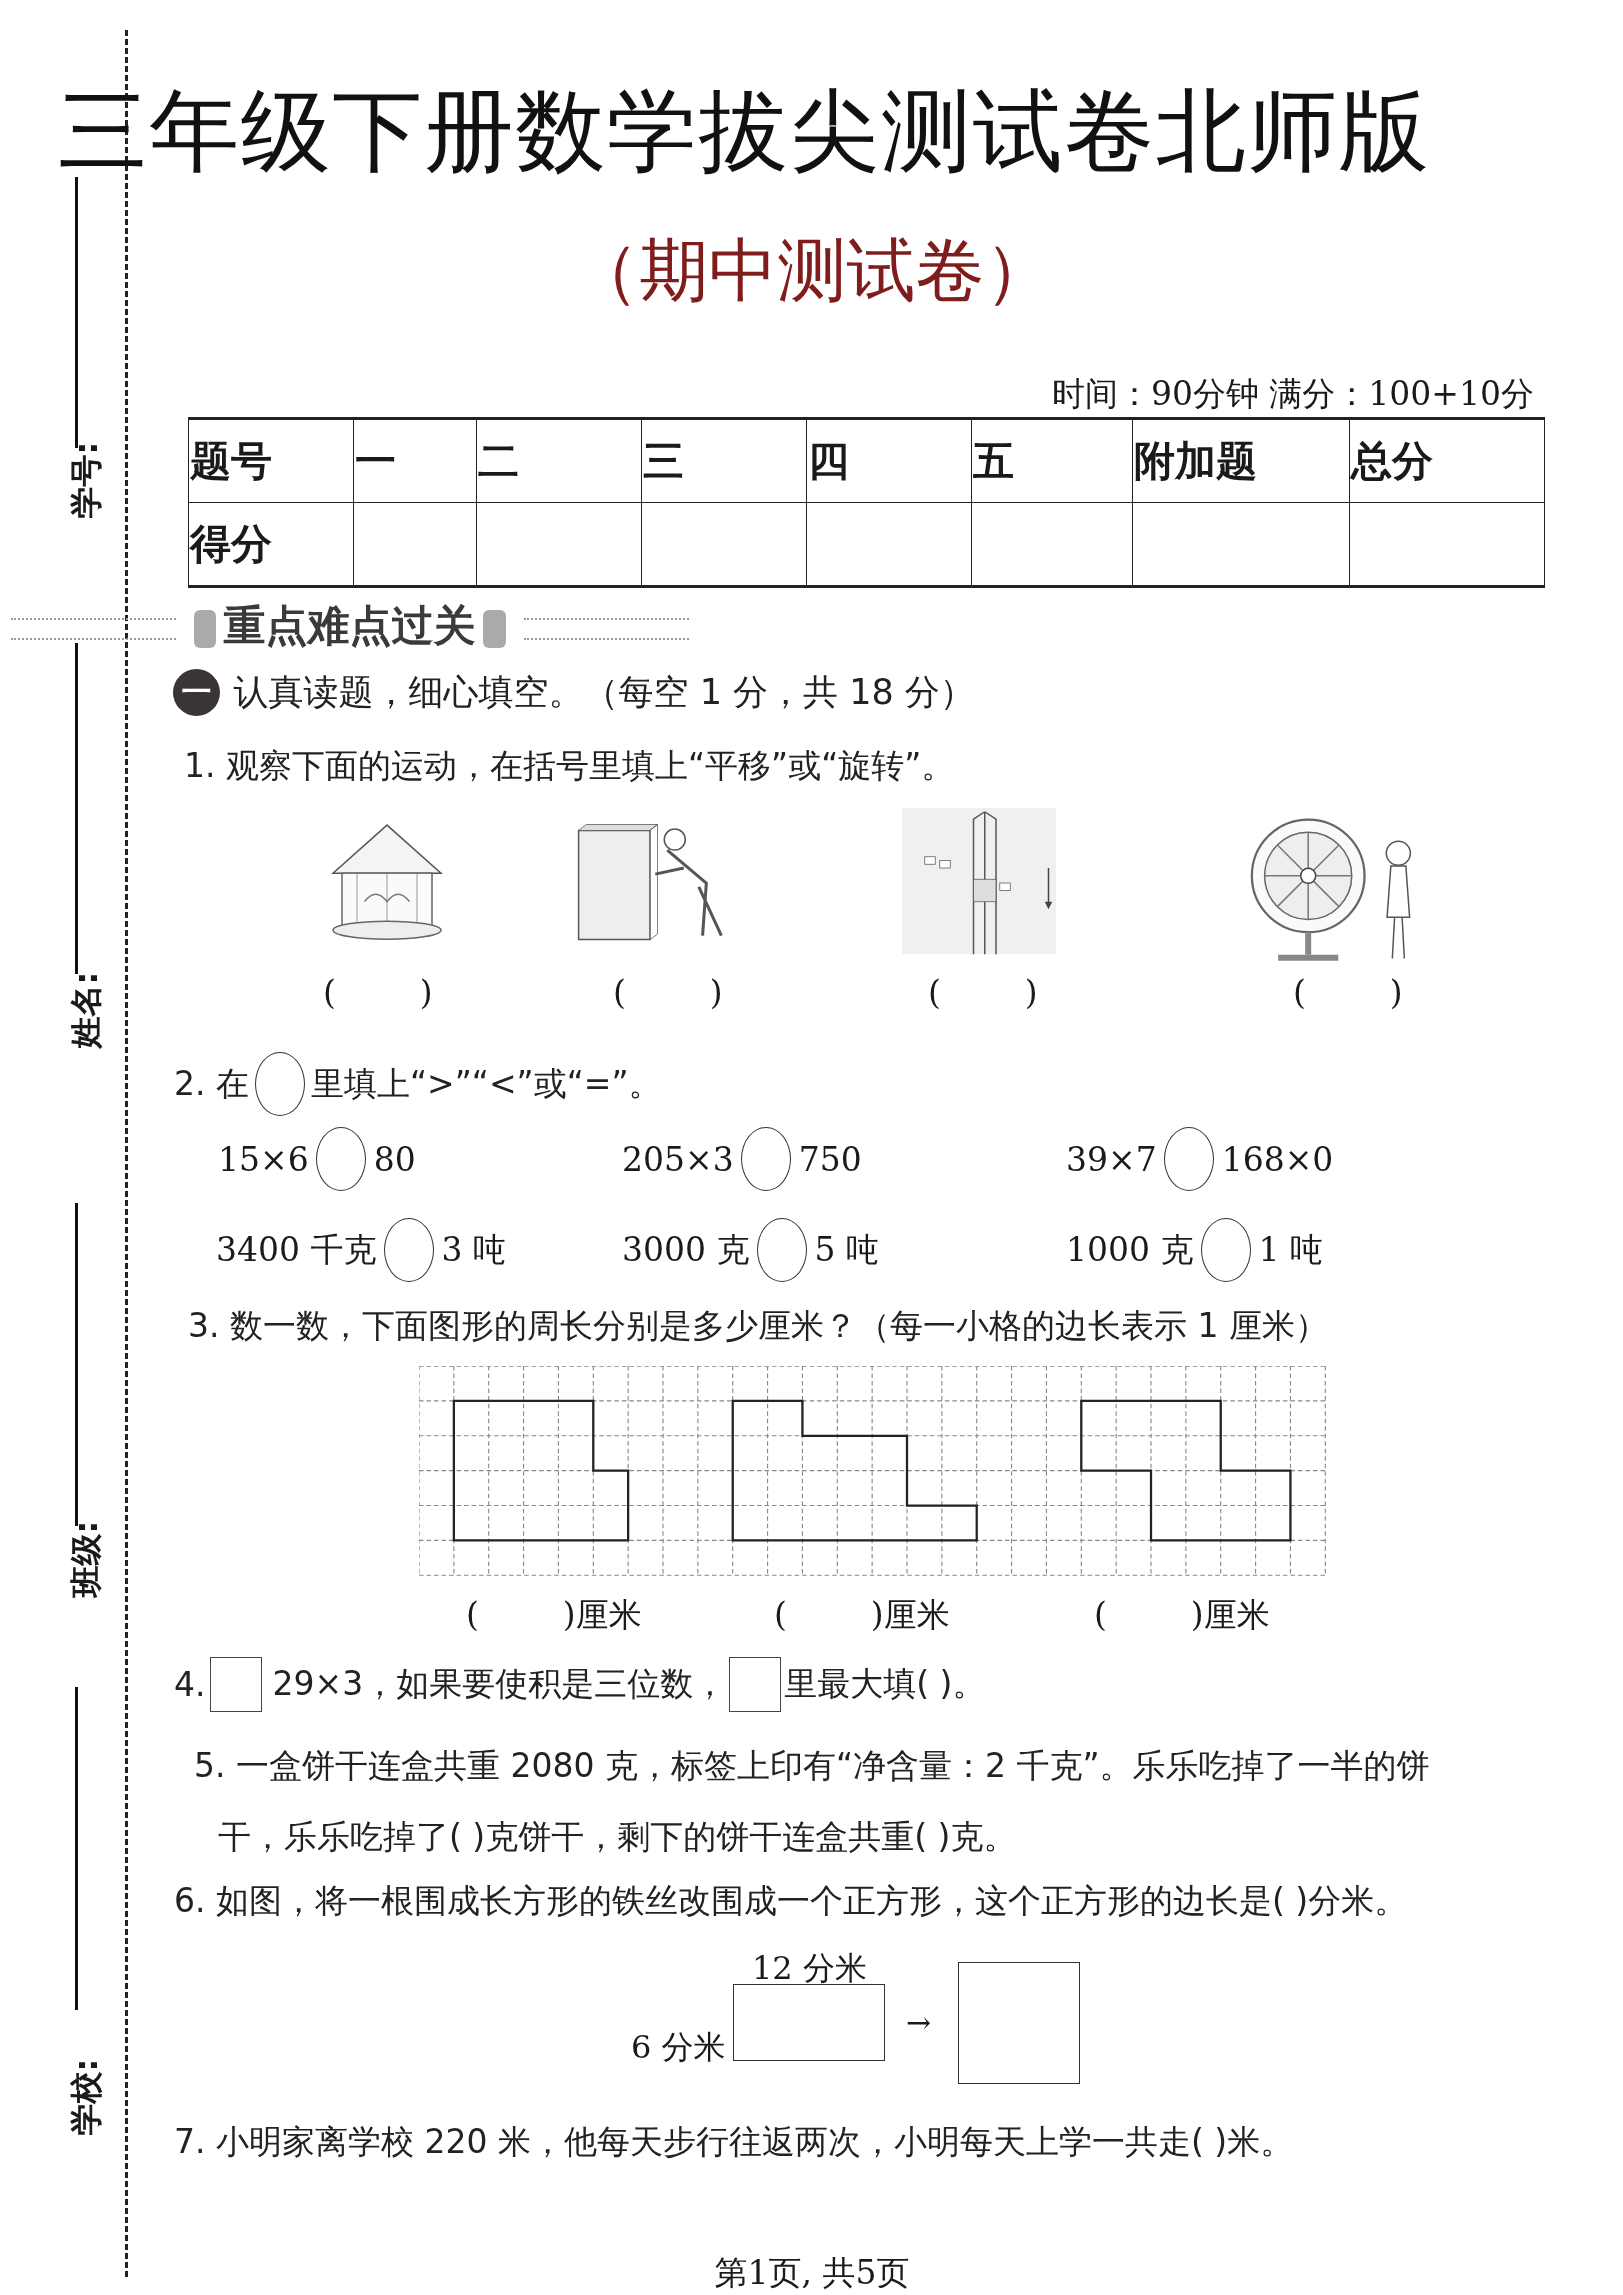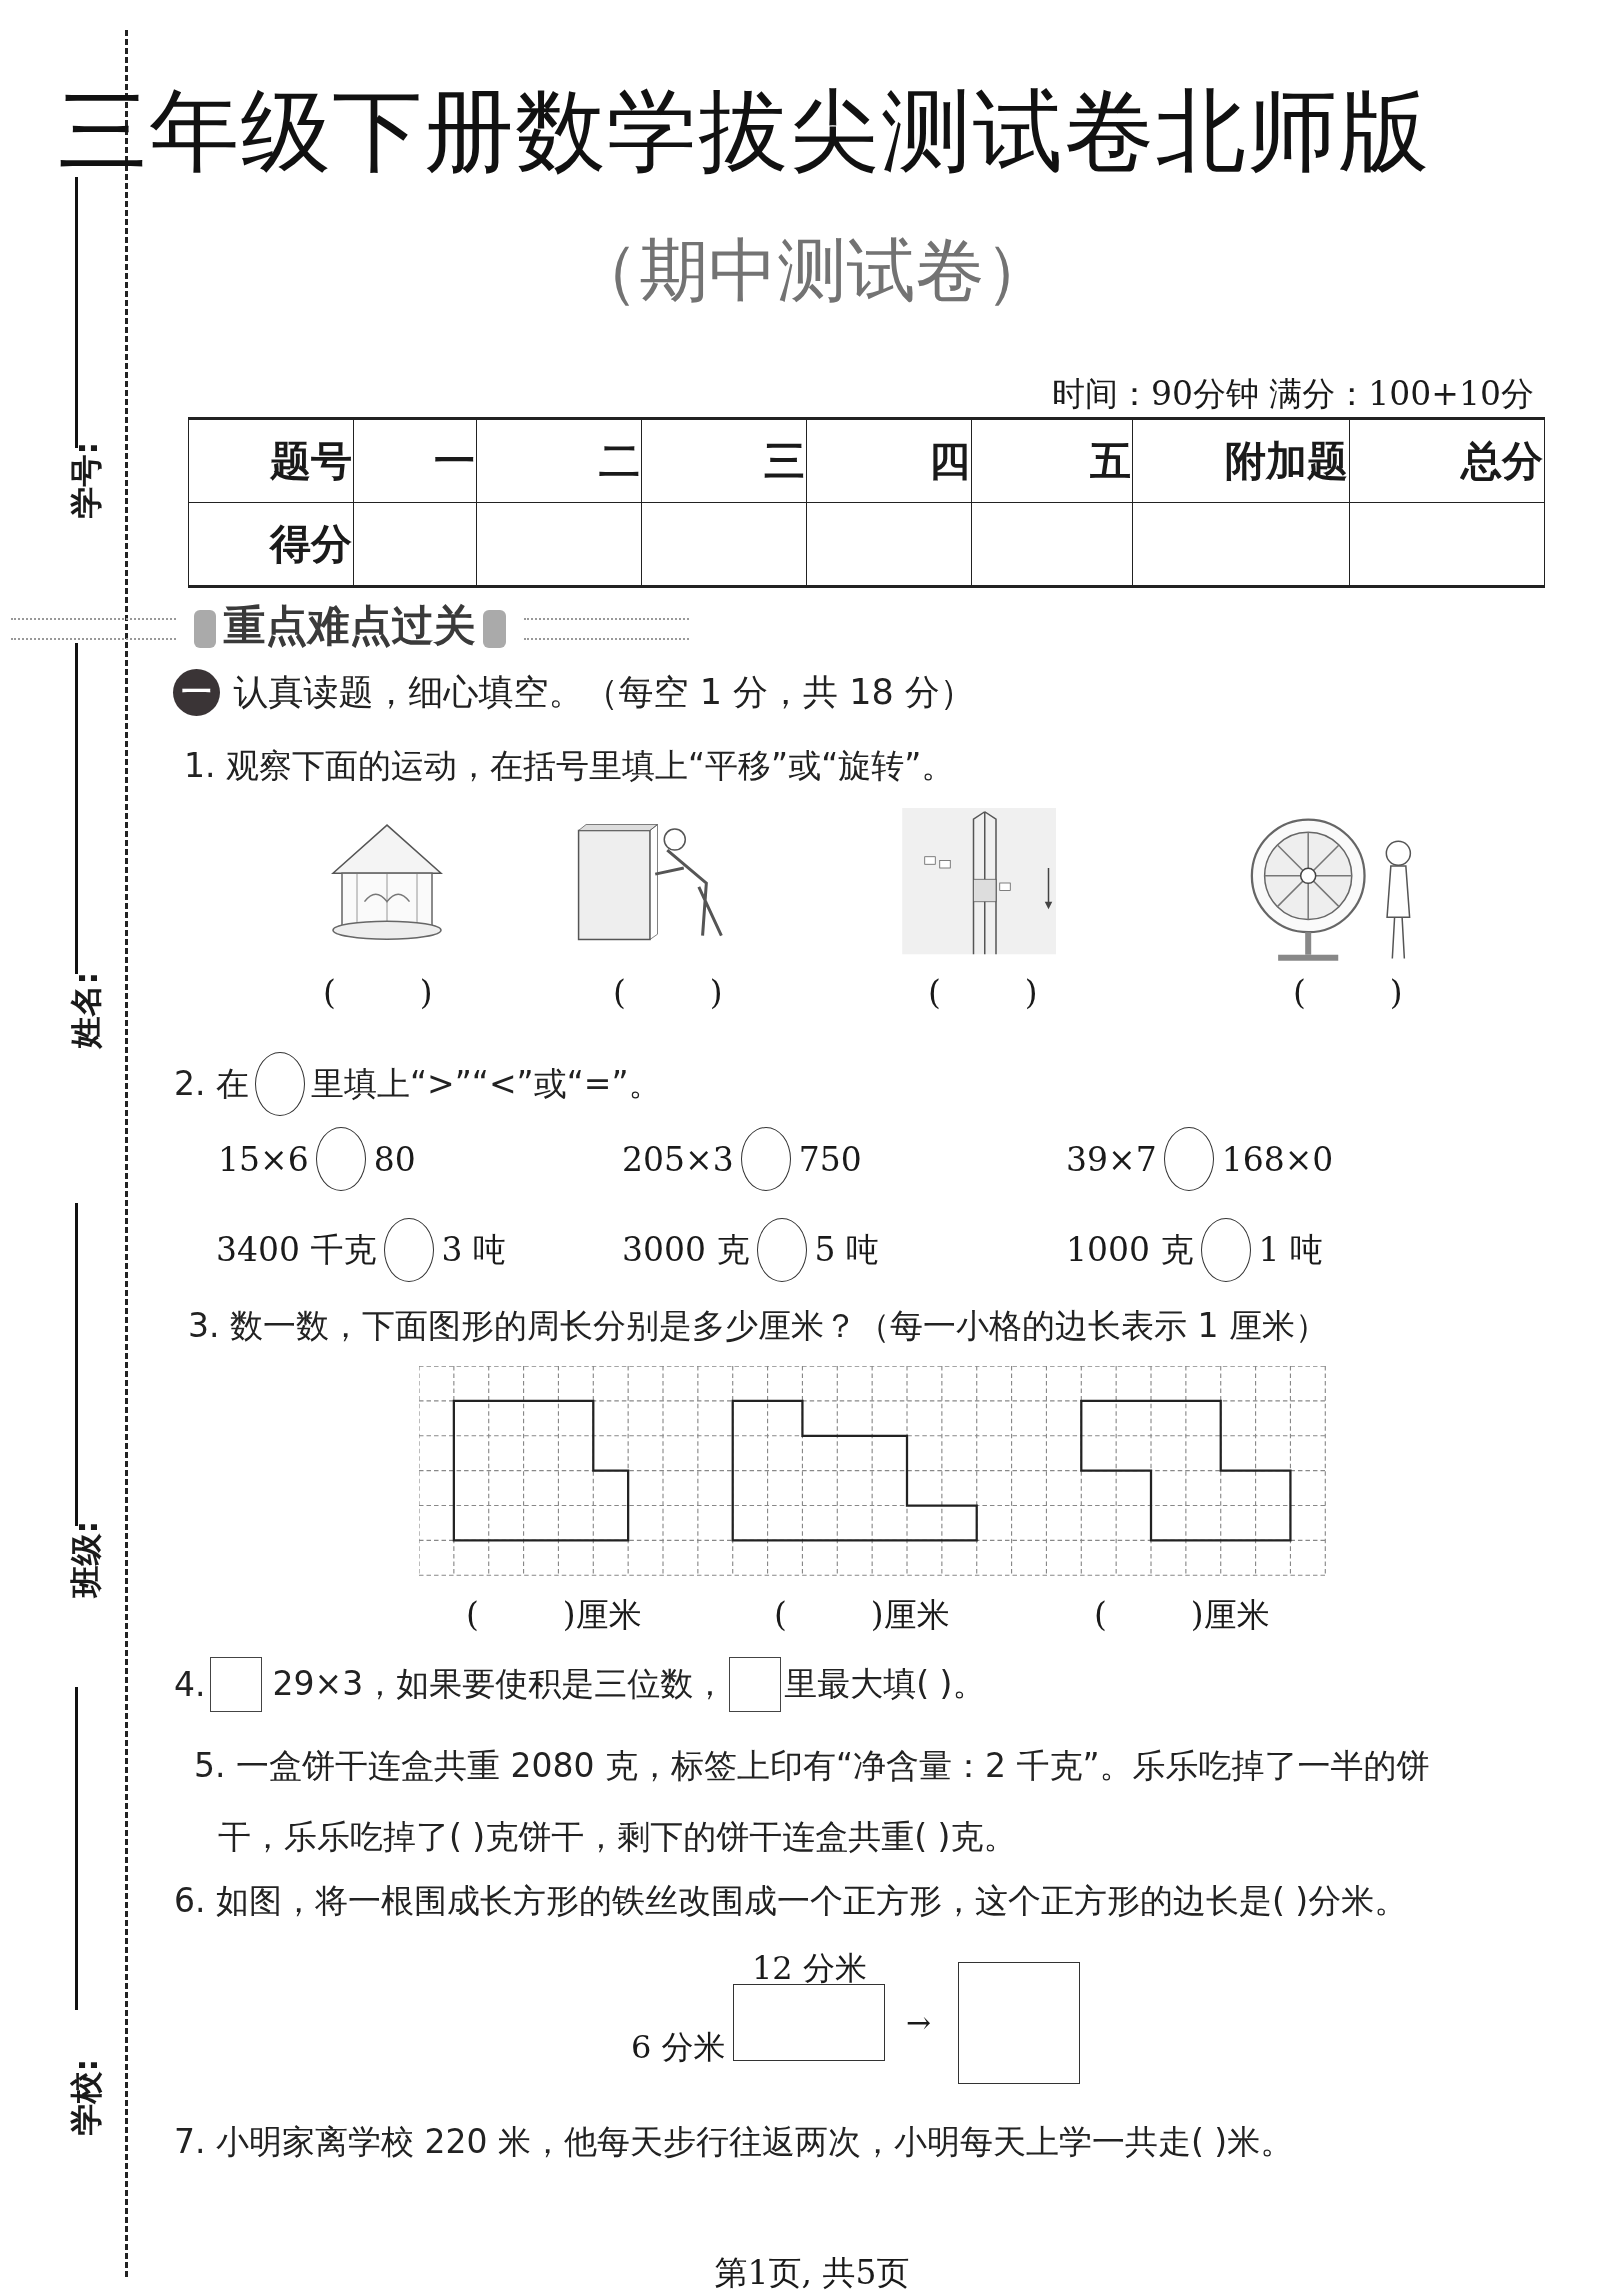--- a/index.html
+++ b/index.html
@@ -8,25 +8,25 @@
   .abs { position: absolute; }
   .cut-line { position: absolute; left: 125px; top: 30px; width: 0; height: 2247px;
               border-left: 3px dashed #222; }
   .bind-line { position: absolute; left: 75px; width: 3px; background: #111; }
   .bind-label { position: absolute; left: 42px; font-family: "DejaVu Sans", sans-serif;
                 font-size: 32px; font-weight: bold; transform: rotate(-90deg);
                 transform-origin: center; white-space: nowrap; width: 90px; text-align: center; }
   .title { position: absolute; left: 0; width: 1488px; text-align: center; top: 71px;
            font-family: "DejaVu Serif", serif; font-size: 90px; letter-spacing: 1.5px; color: #111; }
   .subtitle { position: absolute; left: 0; width: 1624px; text-align: center; top: 225px;
-              font-size: 69px; color: #737373; }
+              font-size: 69px; color: #7f1d1d; }
   .meta { position: absolute; right: 90px; top: 372px; font-size: 33px; }
   table.score { position: absolute; left: 188px; top: 417px; width: 1357px; border-collapse: collapse;
                 border-top: 3px solid #222; border-bottom: 3px solid #222; }
-  table.score td { border: 1.5px solid #222; height: 80px; text-align: right; font-size: 41px;
+  table.score td { border: 1.5px solid #222; height: 80px; text-align: left; font-size: 41px;
                    font-family: "DejaVu Sans", sans-serif; font-weight: bold; }
   .banner { position: absolute; top: 598px; left: 0; width: 1624px; text-align: left;
             font-family: "DejaVu Sans", sans-serif; font-weight: bold; font-size: 42px; color: #3a3a3a; }
   .banner .deco { display: inline-block; vertical-align: middle; width: 165px; height: 18px;
                   border-top: 2.3px dotted #999; border-bottom: 2.3px dotted #999; margin: 0 10.5px; }
   .banner .blob { display: inline-block; vertical-align: middle; width: 22.5px; height: 38px;
                   background: #aaa; border-radius: 6px; margin: 0 7.5px; }
   .section-head { position: absolute; left: 173px; top: 669px; font-family: "DejaVu Sans", sans-serif;
                   font-size: 35px; color: #222; display: flex; align-items: center; }
   .section-num { width: 47px; height: 47px; border-radius: 50%; background: #3a3436; color: #fff;

